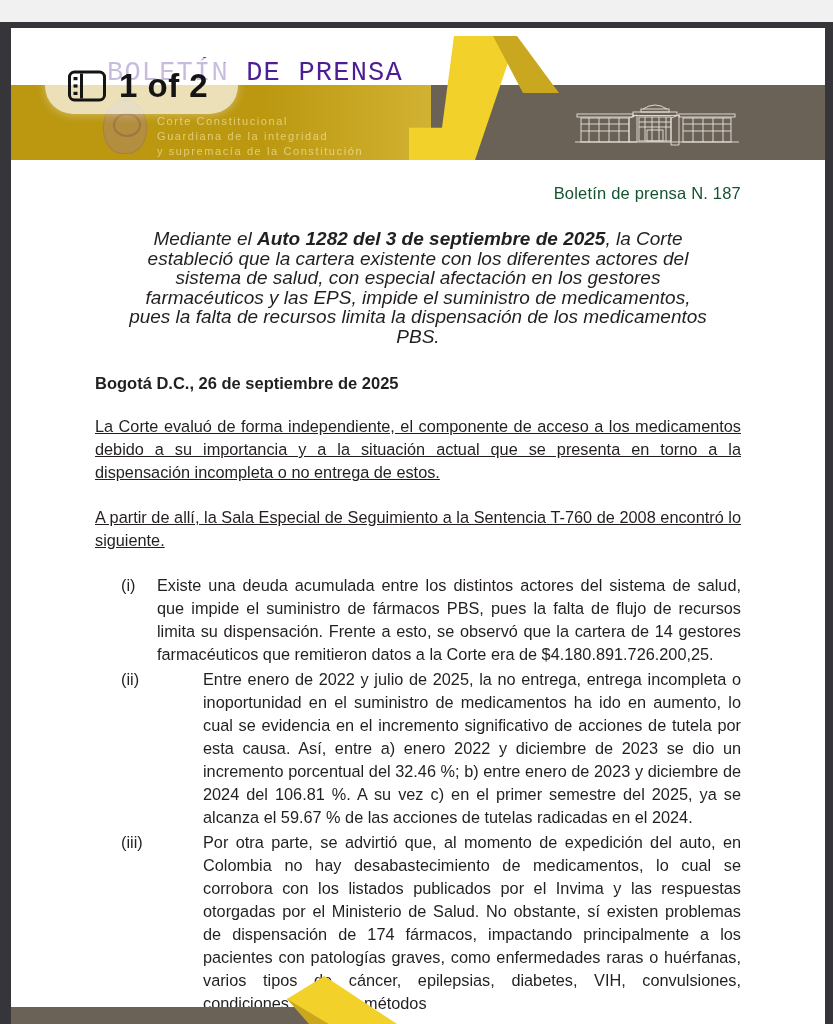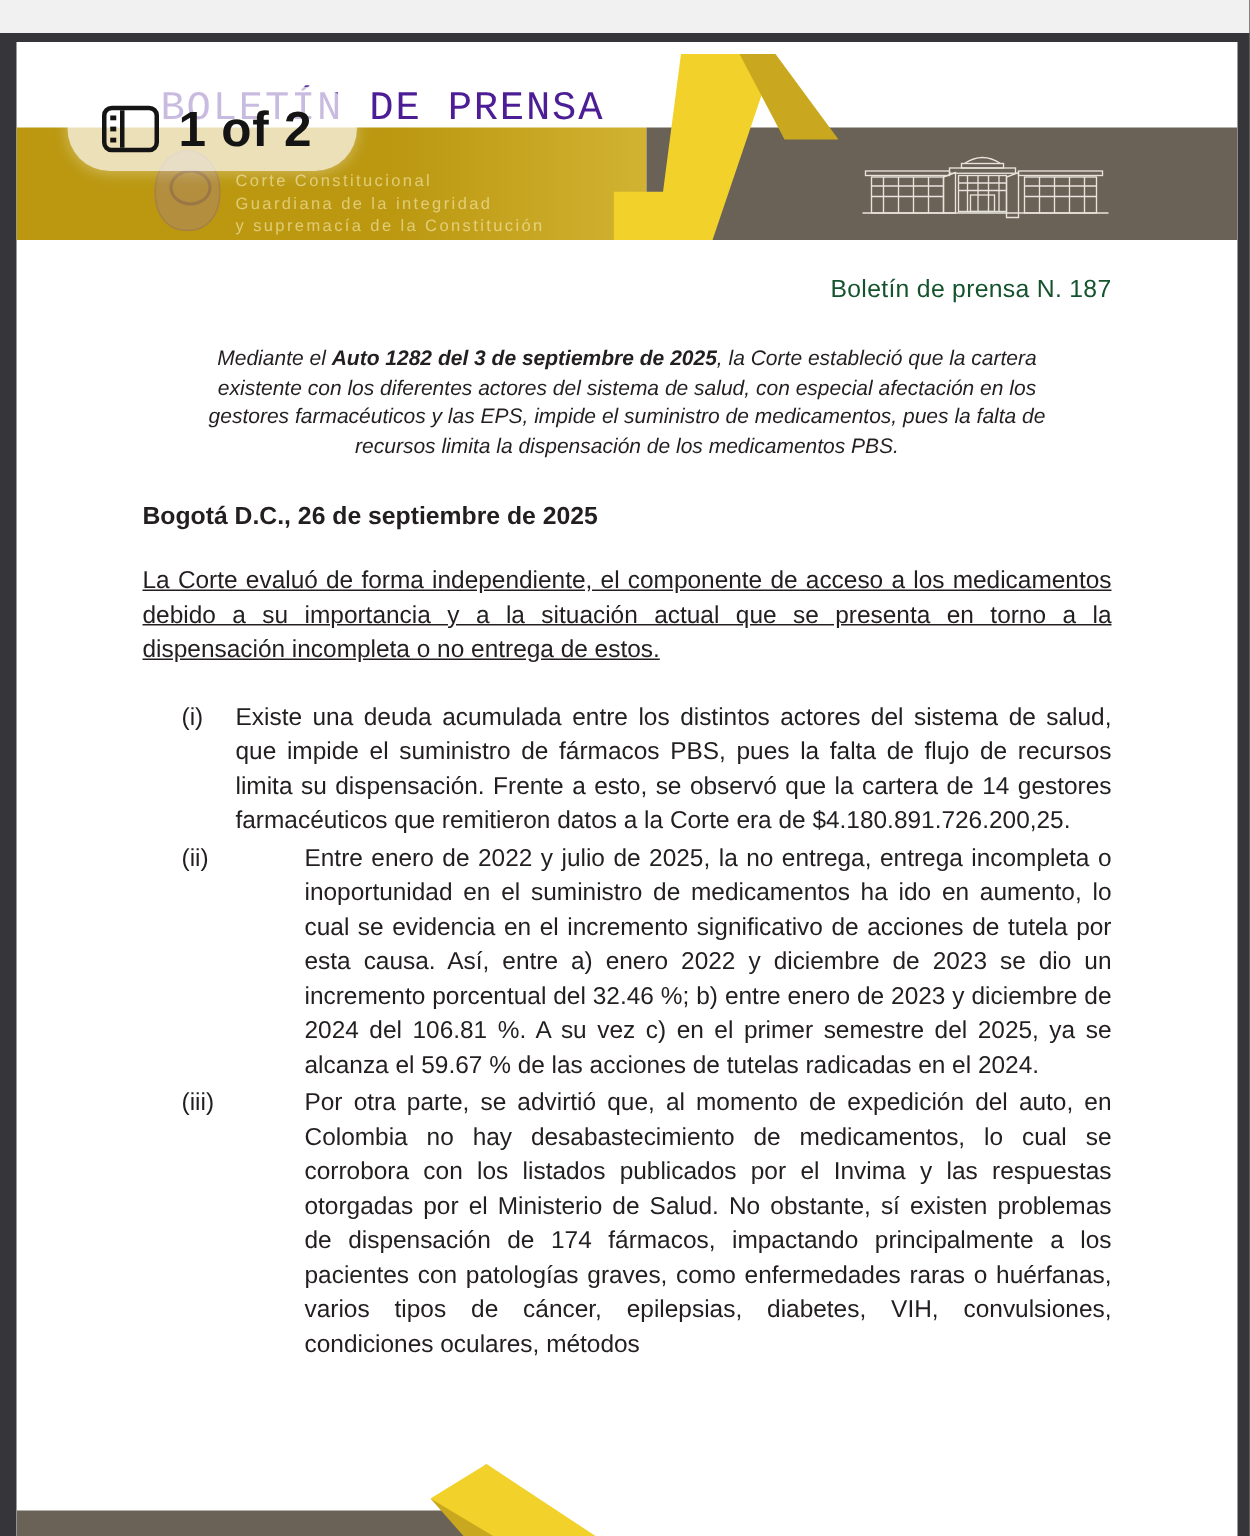--- a/index.html
+++ b/index.html
@@ -147,21 +147,21 @@
     text-align: center;
     font-size: 18.5px;
     font-weight: bold;
     line-height: 26px;
     margin: 28px 8px 0 8px;
     letter-spacing: -0.1px;
   }
   .lead {
     margin: 26px 28px 0 28px;
     font-style: italic;
-    font-size: 14px;
+    font-size: 19px;
     line-height: 19.5px;
     text-align: center;
   }
   .lead b { font-weight: bold; }
   .dateline {
     margin: 28px 0 0 0;
     font-size: 16.5px;
     font-weight: bold;
   }
   .para {
@@ -334,20 +334,21 @@
 
 
       <p class="lead">
         <span>Mediante el </span><b>Auto 1282 del 3 de septiembre de 2025</b><span>, la Corte estableció que la cartera existente con los diferentes actores del sistema de salud, con especial afectación en los gestores farmacéuticos y las EPS, impide el suministro de medicamentos, pues la falta de recursos limita la dispensación de los medicamentos PBS.</span>
       </p>
 
       <p class="dateline">Bogotá D.C., 26 de septiembre de 2025</p>
 
       <p class="para">La Corte evaluó de forma independiente, el componente de acceso a los medicamentos debido a su importancia y a la situación actual que se presenta en torno a la dispensación incompleta o no entrega de estos.</p>
 
+      <p class="para">A partir de allí, la Sala Especial de Seguimiento a la Sentencia T-760 de 2008 encontró lo siguiente.</p>
 
       <ul class="findings">
         <li class="finding">
           <span class="finding-marker">(i)</span>
           <span class="finding-text">Existe una deuda acumulada entre los distintos actores del sistema de salud, que impide el suministro de fármacos PBS, pues la falta de flujo de recursos limita su dispensación. Frente a esto, se observó que la cartera de 14 gestores farmacéuticos que remitieron datos a la Corte era de $4.180.891.726.200,25.</span>
         </li>
         <li class="finding">
           <span class="finding-marker">(ii)</span>
           <span class="finding-text">Entre enero de 2022 y julio de 2025, la no entrega, entrega incompleta o inoportunidad en el suministro de medicamentos ha ido en aumento, lo cual se evidencia en el incremento significativo de acciones de tutela por esta causa. Así, entre a) enero 2022 y diciembre de 2023 se dio un incremento porcentual del 32.46 %; b) entre enero de 2023 y diciembre de 2024 del 106.81 %. A su vez c) en el primer semestre del 2025, ya se alcanza el 59.67 % de las acciones de tutelas radicadas en el 2024.</span>
         </li>

